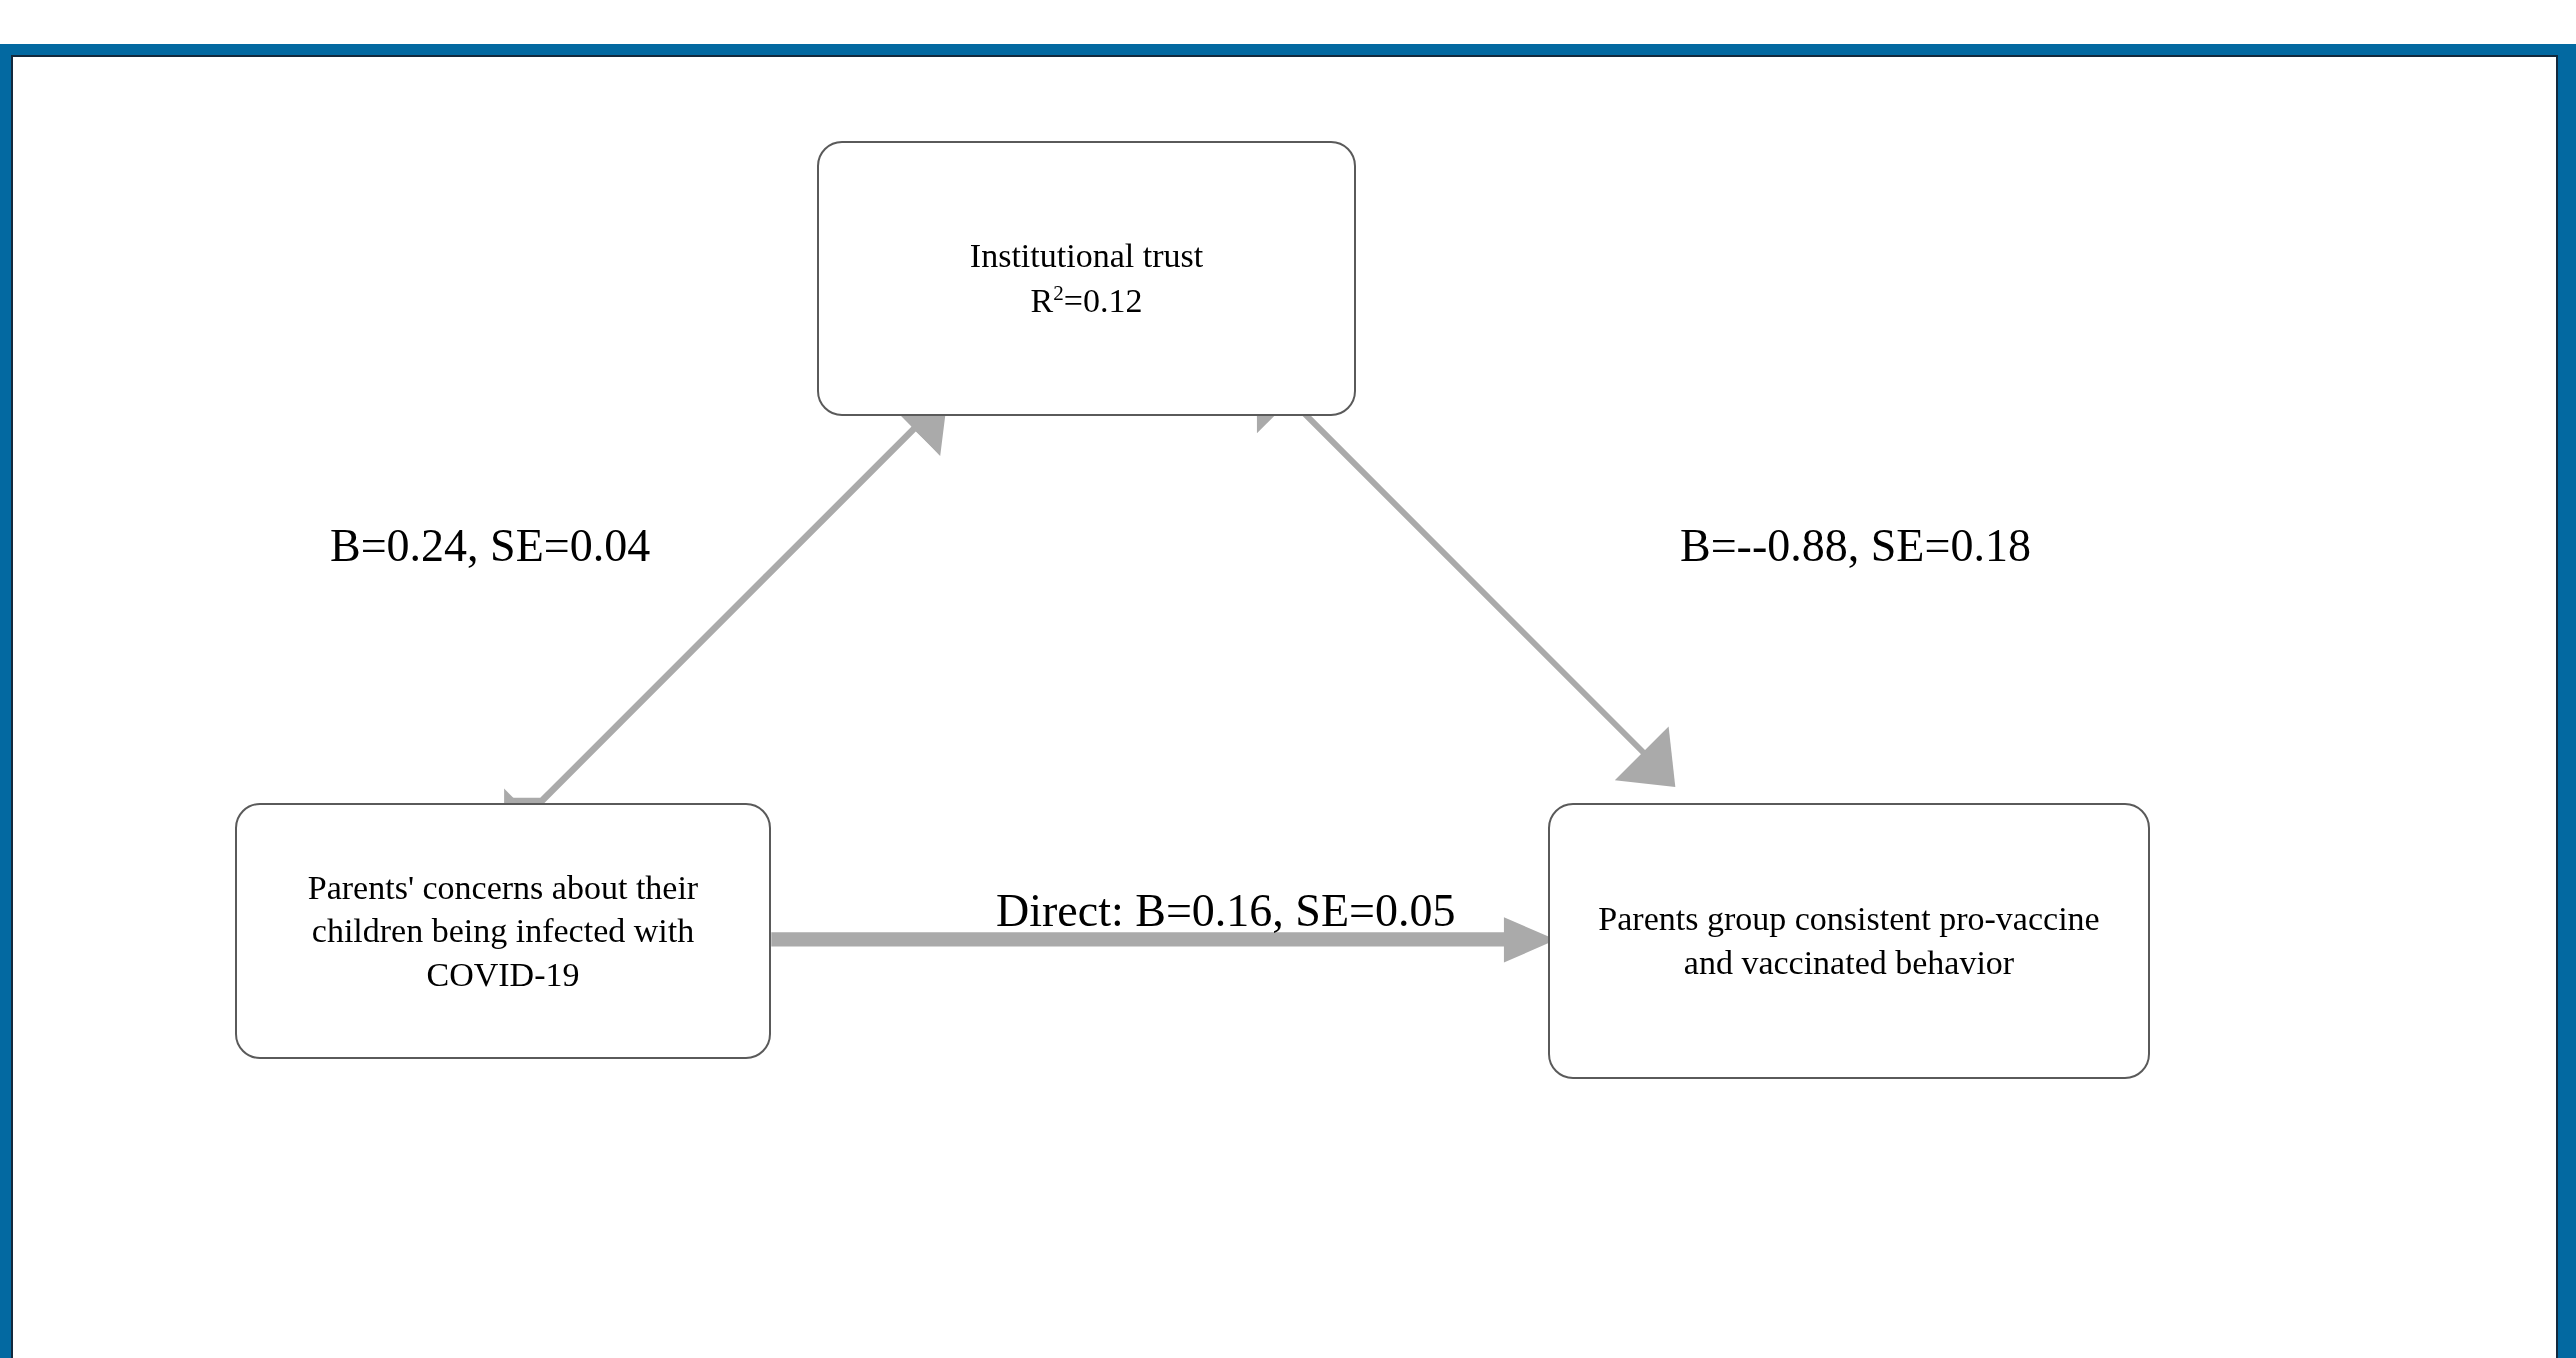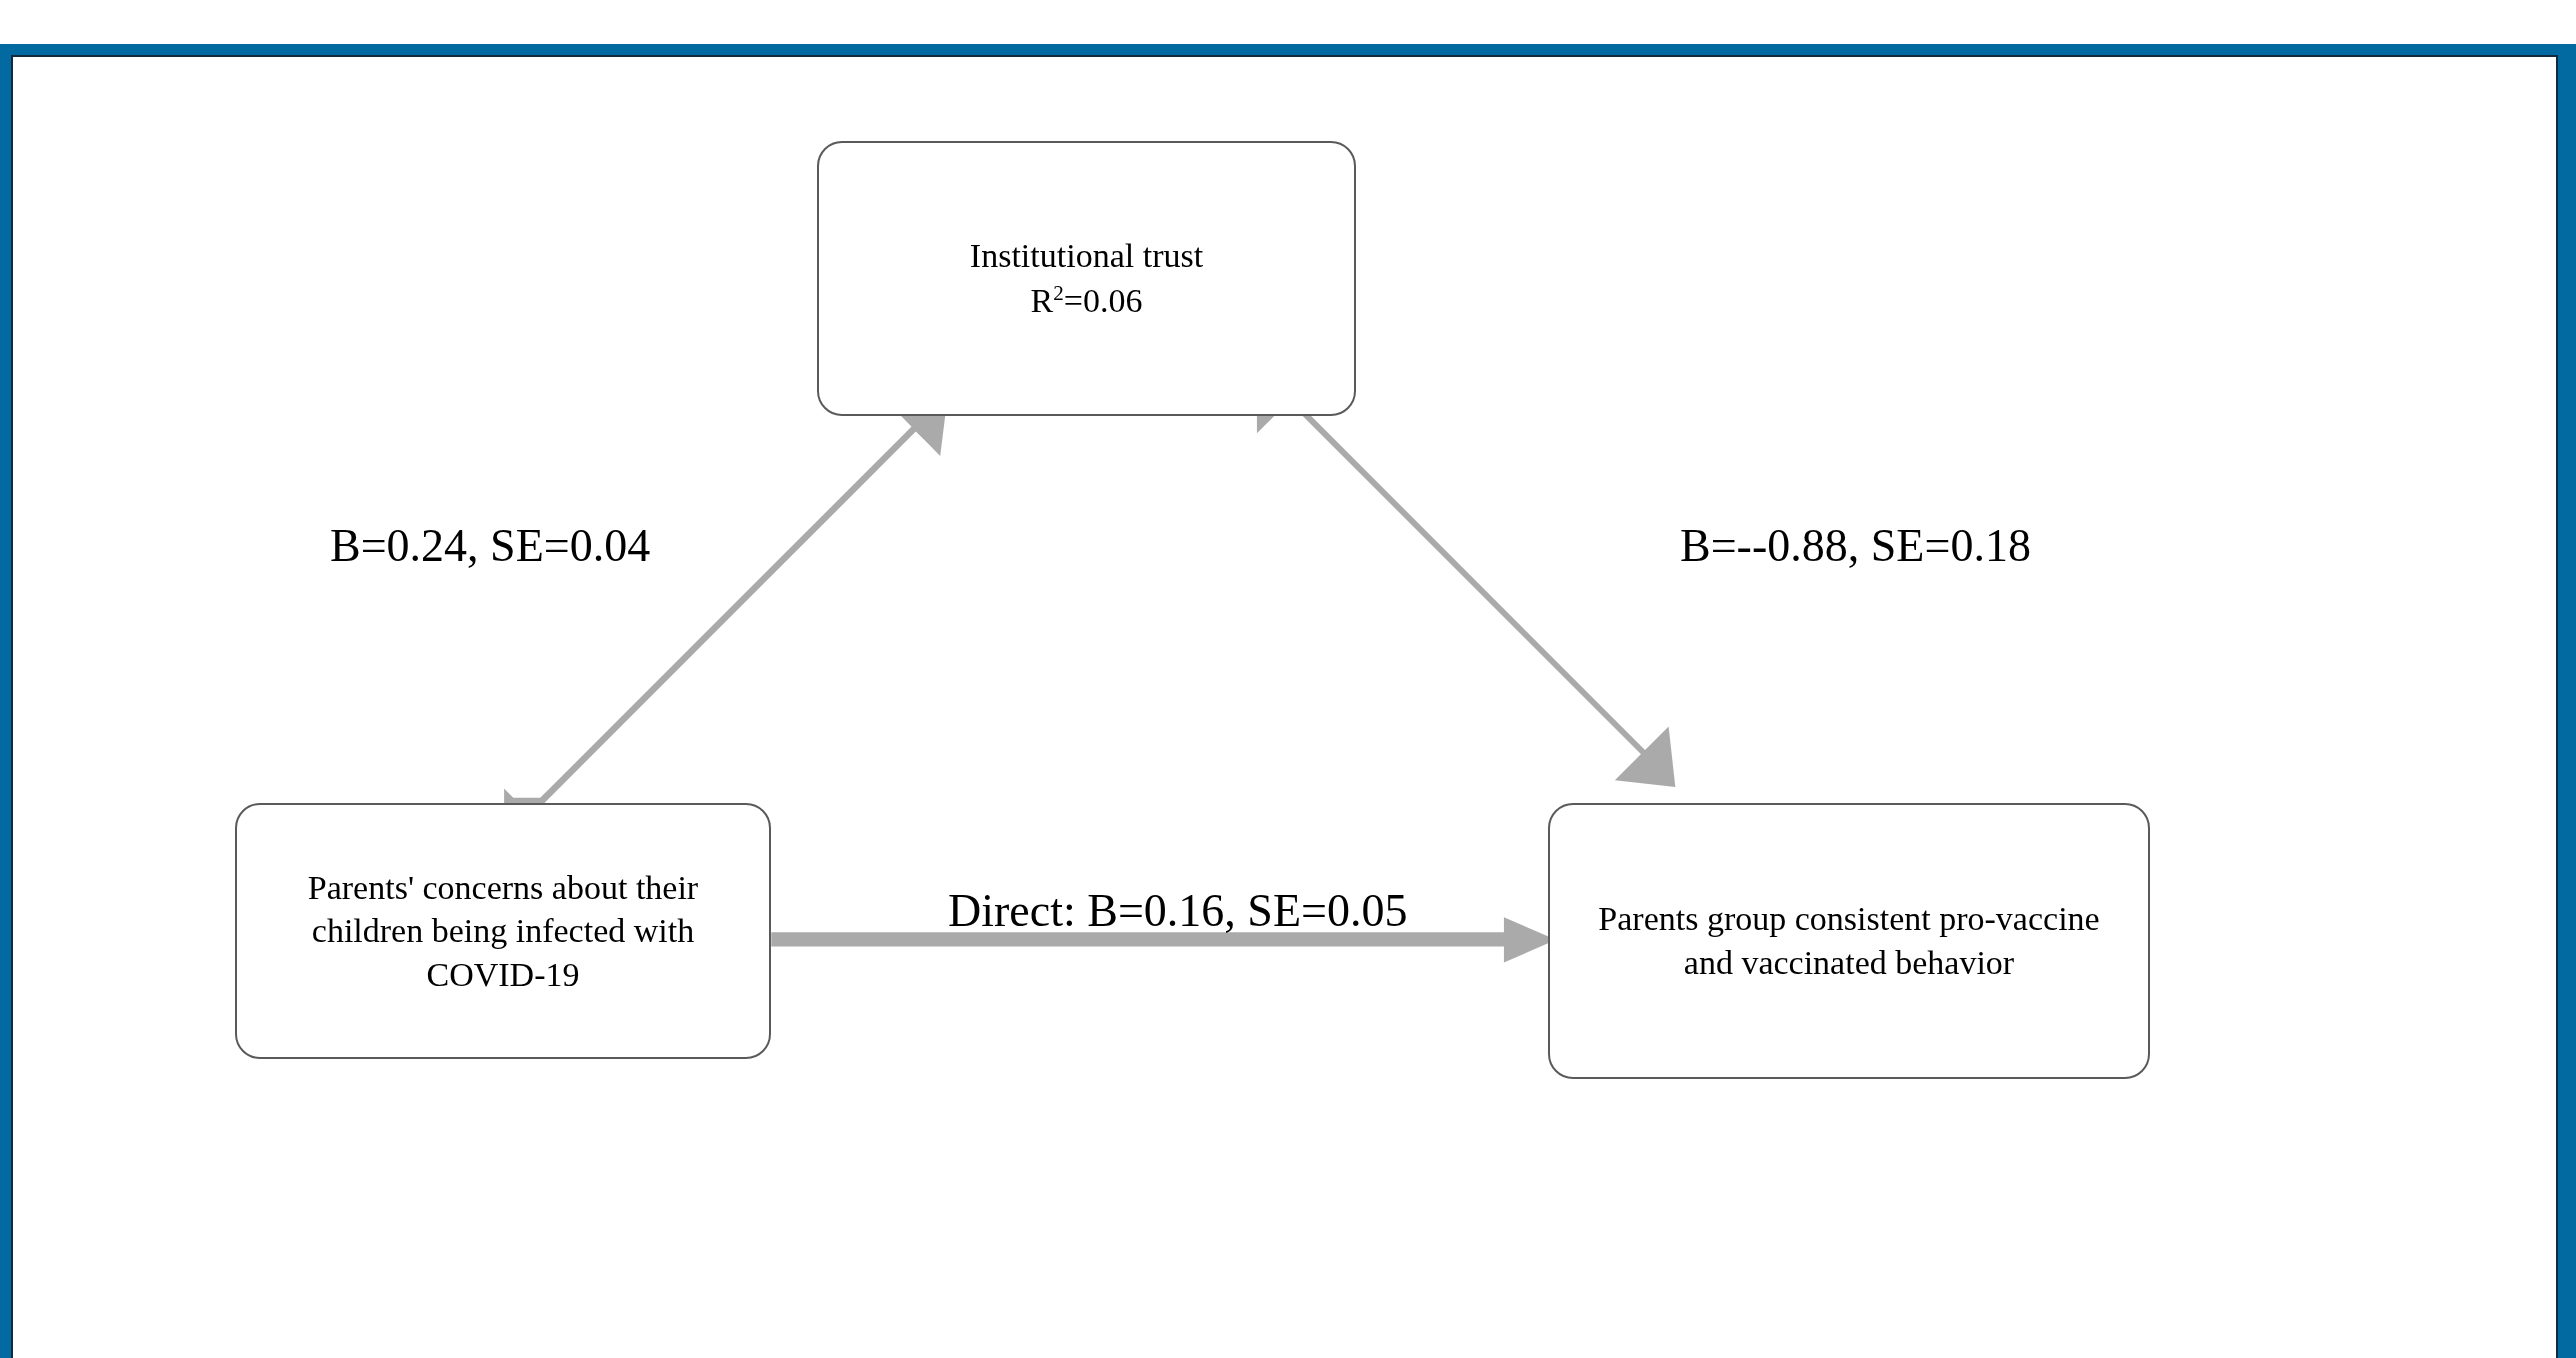--- a/index.html
+++ b/index.html
@@ -91,21 +91,21 @@
   }
   #label-a-path {
     left: 330px;
     top: 475px;
   }
   #label-b-path {
     left: 1680px;
     top: 475px;
   }
   #label-direct {
-    left: 948px;
+    left: 996px;
     top: 840px;
   }
   #label-indirect {
     left: 772px;
     top: 906px;
   }
 </style>
 </head>
 <body>
 
@@ -127,21 +127,21 @@
       <polygon fill="#aaaaaa" points="1994,884 1922,876 1986,812"></polygon>
       <polygon fill="#aaaaaa" points="1496,418 1541,418 1496,463"></polygon>
     </g>
 
     <g>
       <polygon fill="#aaaaaa" points="918,1057 1790,1057 1790,1039 1852,1066 1790,1093 1790,1074 918,1074"></polygon>
     </g>
   </svg>
 
   <div class="node" id="node-mediator">
-    <div class="node-text"><span>Institutional trust</span><br><span>R</span><span class="sup">2</span><span>=0.06</span></div>
+    <div class="node-text"><span>Institutional trust</span><br><span>R</span><span class="sup">2</span><span>=0.12</span></div>
   </div>
 
   <div class="node" id="node-predictor">
     <div class="node-text">Parents' concerns about their children being infected with COVID-19</div>
   </div>
 
   <div class="node" id="node-outcome">
     <div class="node-text">Parents group consistent pro-vaccine and vaccinated behavior</div>
   </div>
 

